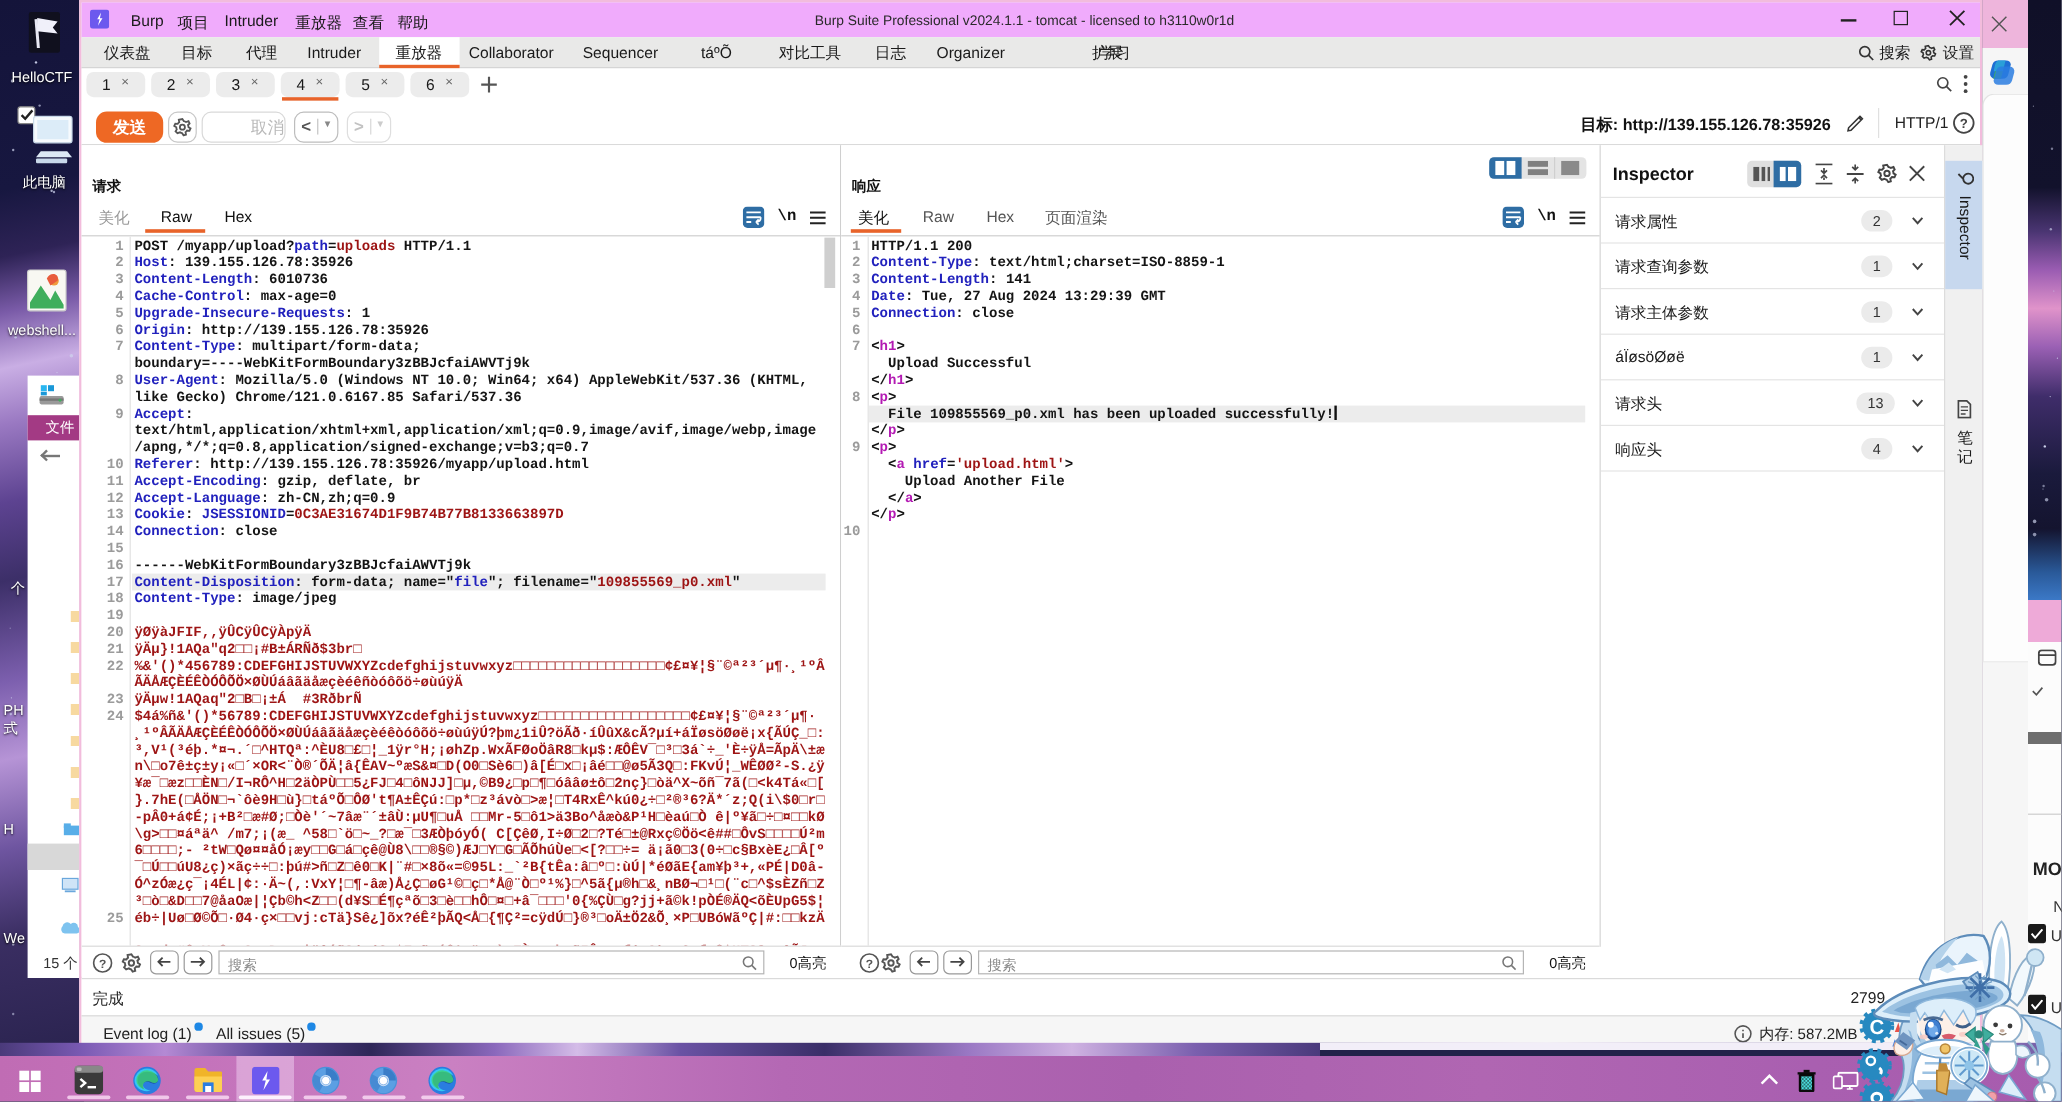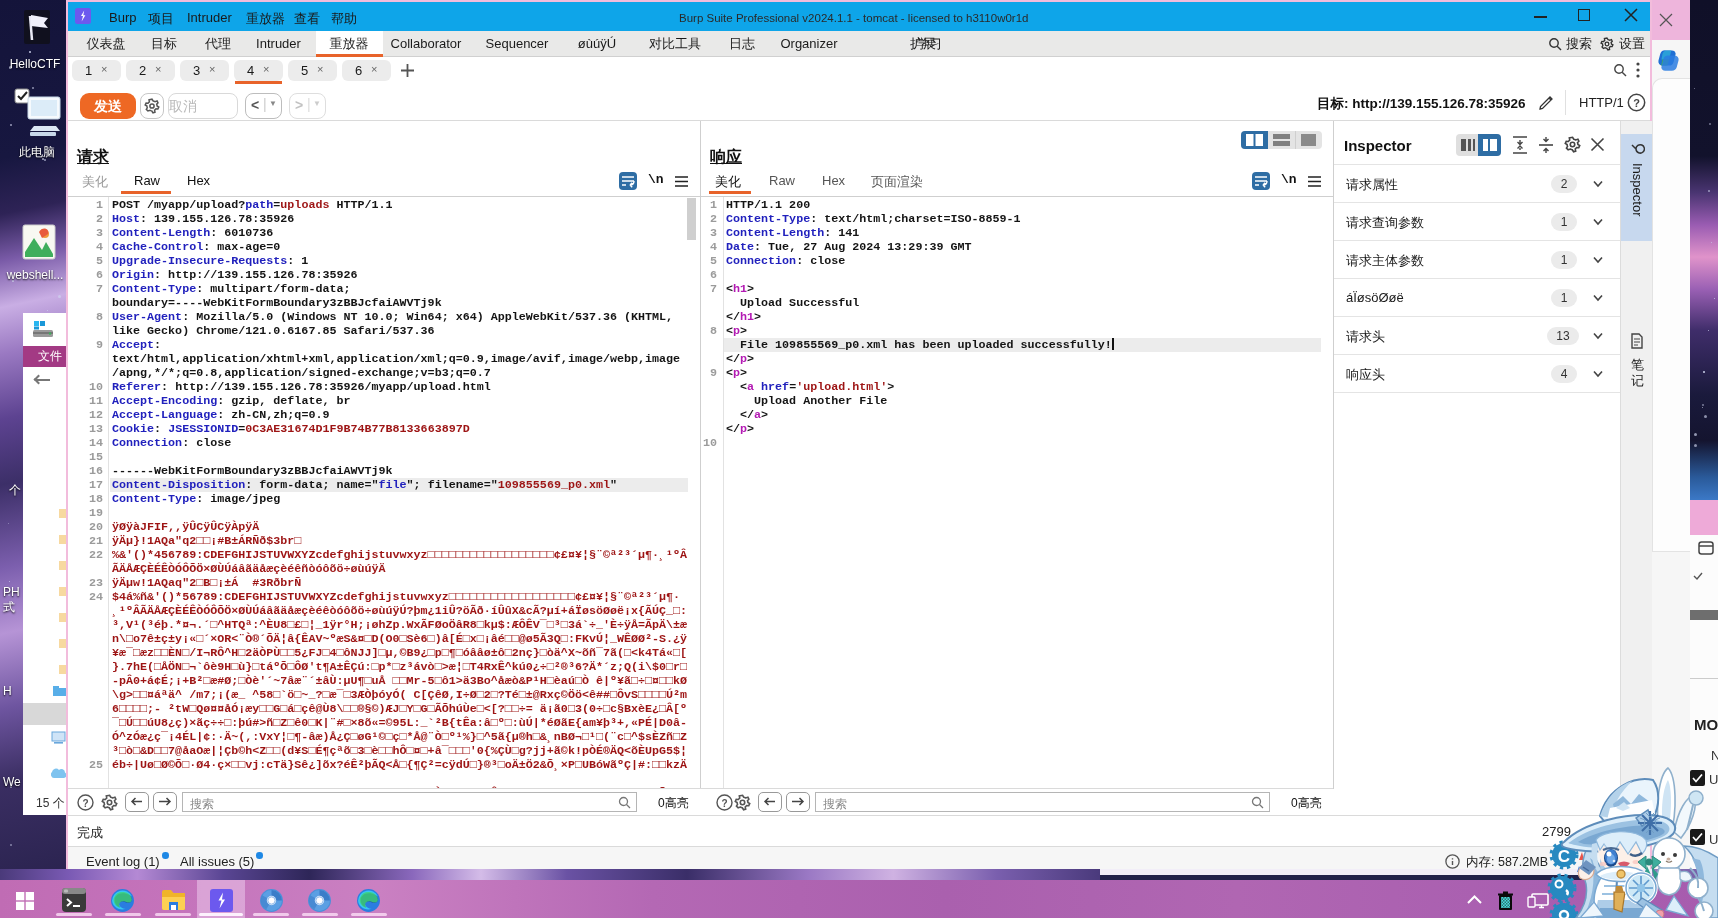--- a/index.html
+++ b/index.html
@@ -17,39 +17,39 @@
   }
   .star { position:absolute; background:#cfd4ee; border-radius:50%; }
   
   .dlabel { position:absolute; color:#fff; font-size:12px; text-shadow:0 1px 2px #000; text-align:center; }
   
   #explorer { left:23px; top:313px; width:43px; height:502px; background:#fff; }
   #explorer .ribbon { position:absolute; left:0; top:33px; width:43px; height:21px; background:#a33a84; color:#fff; font-size:12px; line-height:21px; padding-left:15px; }
   
   #burp { left:66px; top:0; width:1586px; height:870px; background:#fff; border:2px solid #f2bcdc; border-bottom:1px solid #f2bcdc; }
   
-  #titlebar { left:0; top:0; width:100%; height:29px; background:#0ea5e9; }
+  #titlebar { left:0; top:0; width:100%; height:29px; background:#f0abfc; }
   .menu { position:absolute; top:8px; font-size:13px; color:#1a1a1a; }
   
   #maintabs { left:0; top:29px; width:100%; height:26px; background:#e9e9e8; border-bottom:1px solid #d0d0d0; font-size:13px; color:#1a1a1a; }
   .mtab { position:absolute; top:0; height:26px; line-height:25px; text-align:center; }
   
   #subtabs { left:0; top:55px; width:100%; height:27px; background:#fff; }
   .chip { position:absolute; top:3px; width:49px; height:21px; background:#ececec; border-radius:6px; font-size:13px; color:#1a1a1a; }
   .chip .n { position:absolute; left:13px; top:3px; }
   .chip .x { position:absolute; left:29px; top:3px; color:#666; font-size:11px; }
   
   #toolbar { left:0; top:82px; width:100%; height:37px; background:#fff; border-bottom:1px solid #dadada; }
   .btn { position:absolute; border-radius:9px; font-size:14px; }
   
   #reqpanel  { left:0; top:119px; width:633px; height:668px; background:#fff; border-right:1px solid #cfcfcf; }
   #resppanel { left:633px; top:119px; width:633px; height:668px; background:#fff; border-right:1px solid #cfcfcf; }
   #inspector { left:1266px; top:119px; width:286px; height:668px; background:#fff; }
   #sidebar   { left:1552px; top:119px; width:32px; height:694px; background:#f0f0f0; border-left:1px solid #dcdcdc; }
-  .ptitle { position:absolute; left:9px; top:26px; font-size:16px; font-weight:bold; color:#111;text-decoration:underline; }
+  .ptitle { position:absolute; left:9px; top:26px; font-size:12px; font-weight:bold; color:#111; }
   .ptabs { position:absolute; left:0; top:52px; width:100%; height:22px; font-size:13px; }
   .editor { position:absolute; left:0; top:75px; width:100%; bottom:0; overflow:hidden;
     font-family:"Liberation Mono", monospace; font-weight:bold; font-size:11.7px; }
   .erow { position:absolute; left:0; width:100%; height:14px; line-height:14px; white-space:pre; }
   .gut { position:absolute; width:37px; text-align:right; color:#9b9b9b; }
   .etx { position:absolute; left:46px; color:#141414; }
   .hl  { position:absolute; left:42px; right:12px; height:14px; background:#ececec; }
   .b { color:#2121bd; }    
   .r { color:#9d1414; }    
   .m { color:#b31ab3; }    
@@ -196,21 +196,21 @@
   </div>
   <div class="abs" id="maintabs">
     <div class="abs" style="left:248px;top:0;width:67px;height:26px;background:#fff;border-bottom:3px solid #e8632a"></div>
     <span class="mtab" style="left:17px;width:42px">仪表盘</span>
     <span class="mtab" style="left:82px;width:28px">目标</span>
     <span class="mtab" style="left:136px;width:28px">代理</span>
     <span class="mtab" style="left:183px;width:55px">Intruder</span>
     <span class="mtab" style="left:260px;width:42px">重放器</span>
     <span class="mtab" style="left:317px;width:82px">Collaborator</span>
     <span class="mtab" style="left:413px;width:72px">Sequencer</span>
-    <span class="mtab" style="left:501px;width:56px">øùúÿÚ</span>
+    <span class="mtab" style="left:501px;width:56px">táºÕ</span>
     <span class="mtab" style="left:579px;width:56px">对比工具</span>
     <span class="mtab" style="left:660px;width:28px">日志</span>
     <span class="mtab" style="left:708px;width:66px">Organizer</span>
     <span class="mtab" style="left:841px;width:28px">扩展</span>
     <span class="mtab" style="left:847px;width:28px">学习</span>
     <svg class="abs" style="left:1480px;top:6px" width="14" height="14">
         <circle cx="6" cy="6" r="4.2" fill="none" stroke="#333" stroke-width="1.4"></circle>
         <path d="M9.2 9.2 L13 13" stroke="#333" stroke-width="1.4"></path>
       </svg>
     <span class="mtab" style="left:1498px">搜索</span>
@@ -260,21 +260,21 @@
       </svg>
   </div>
   <div class="abs" id="toolbar">
     <div class="btn" style="left:12px;top:9px;width:56px;height:26px;background:#ee6824;color:#fff;font-weight:bold;text-align:center;line-height:26px">发送</div>
     <div class="btn" style="left:72px;top:9px;width:24px;height:26px;border:1.5px solid #c7c7c7;border-radius:8px">
       <svg style="position:absolute;left:3px;top:4px" width="16" height="16" viewBox="0 0 16 16">
           <path d="M8 1.2 L9.2 3 a5 5 0 0 1 1.8 0.75 L13.1 3 L14 4.9 L12.7 6.2 a5 5 0 0 1 0.4 1.8 L14.8 9 L13.9 11 L11.9 10.8 a5 5 0 0 1-1.3 1.3 L11 14.2 L9 14.8 L7.8 13 a5 5 0 0 1-1.8-0.75 L3.9 13 L2.3 11.4 L3.3 9.8 a5 5 0 0 1-0.4-1.8 L1.2 7 L2.1 5 L4.1 5.2 a5 5 0 0 1 1.3-1.3 L5 1.8 Z" fill="none" stroke="#555" stroke-width="1.5"></path>
           <circle cx="8" cy="8" r="2.1" fill="none" stroke="#555" stroke-width="1.5"></circle>
         </svg>
     </div>
-    <div class="btn" style="left:100px;top:9px;width:70px;height:26px;border:1.5px solid #d9d9d9;border-radius:8px;color:#b9b9b9;text-align:left;line-height:25px">取消</div>
+    <div class="btn" style="left:100px;top:9px;width:70px;height:26px;border:1.5px solid #d9d9d9;border-radius:8px;color:#b9b9b9;text-align:right;line-height:25px">取消</div>
     <div class="btn" style="left:177px;top:9px;width:37px;height:26px;border:1.5px solid #bdbdbd;border-radius:8px">
       <span style="position:absolute;left:5px;top:3px;color:#555;font-weight:bold;font-size:14px">&lt;</span>
       <span style="position:absolute;left:17px;top:2px;color:#ccc">|</span>
       <span style="position:absolute;left:23px;top:5px;color:#888;font-size:8px">▼</span>
     </div>
     <div class="btn" style="left:221px;top:9px;width:37px;height:26px;border:1.5px solid #dedede;border-radius:8px">
       <span style="position:absolute;left:5px;top:3px;color:#c2c2c2;font-weight:bold;font-size:14px">&gt;</span>
       <span style="position:absolute;left:17px;top:2px;color:#ddd">|</span>
       <span style="position:absolute;left:23px;top:5px;color:#ccc;font-size:8px">▼</span>
     </div>

